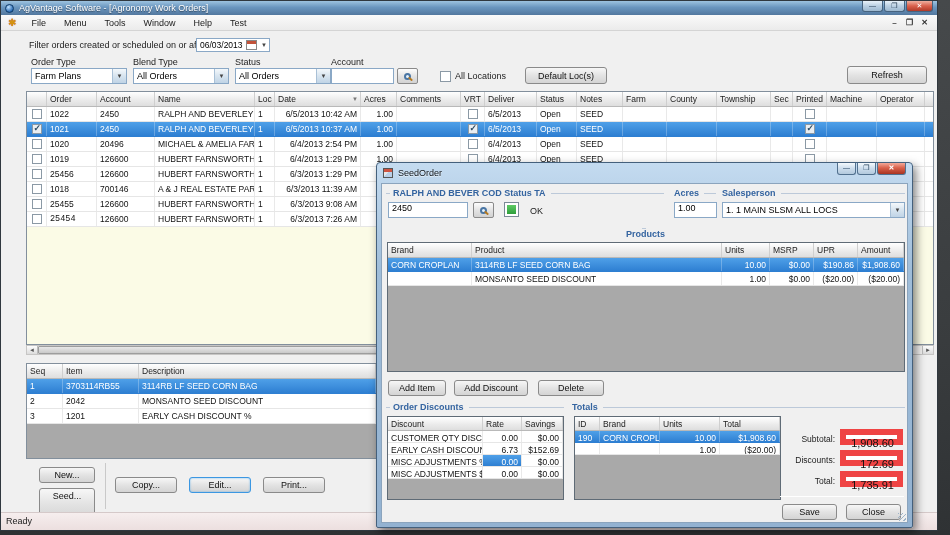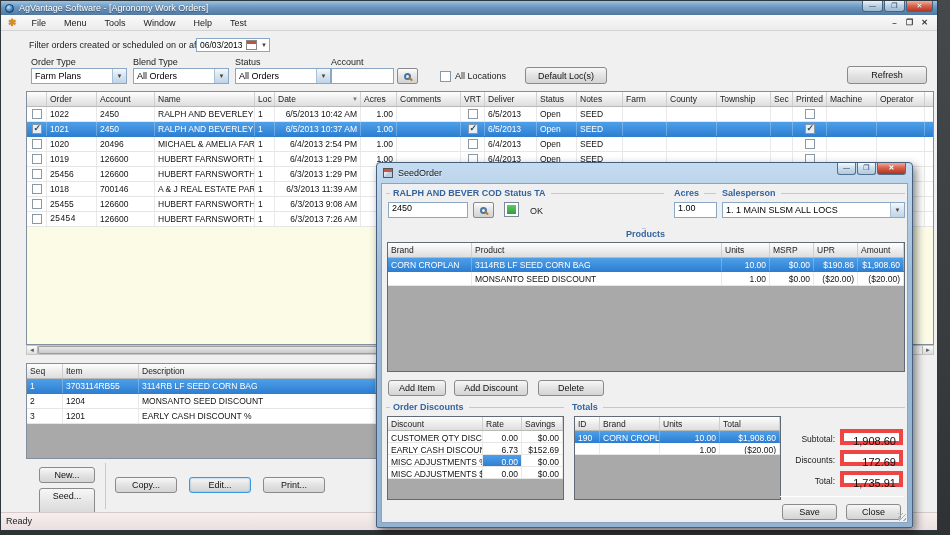--- a/index.html
+++ b/index.html
@@ -78,21 +78,21 @@
   .dlg-content { position:absolute; left:4px; right:4px; top:20px; bottom:4px; background:#f0f0f0; border:1px solid #8ba4bd; }
 
   .grp { position:absolute; display:flex; align-items:center; }
   .grp-label { font-size:9px; font-weight:bold; color:#3464a0; white-space:nowrap; }
   .grp-line { flex:1; height:1px; background:#bcc9d9; margin-left:5px; }
   .grp-tick { width:4px; height:1px; background:#bcc9d9; margin-right:3px; }
 
   .ok-ind { position:absolute; width:15px; height:15px; border:1px solid #7b8a97; background:#fff; padding:2px; }
   .ok-ind .fill { width:100%; height:100%; background:linear-gradient(180deg,#5ecb64,#2f9e3c); }
   .dlg-lab { position:absolute; font-size:9px; color:#222; }
-  .valbox { position:absolute; background:#fff; border:4px solid #ef4444; font-size:11px; text-align:right; padding:2px 3px 0 0; color:#111; }
+  .valbox { position:absolute; background:#fff; border:6px solid #ef4444; font-size:11px; text-align:right; padding:2px 3px 0 0; color:#111; }
   .sep { position:absolute; height:1px; background:#cdd5de; border-bottom:1px solid #fff; }
   .grip { position:absolute; right:1px; bottom:1px; width:8px; height:8px;
     background:repeating-linear-gradient(135deg,#9fb4c8 0 1px,transparent 1px 3px); }
 </style>
 </head>
 <body>
 
 <div class="desktop">
   <div class="win">
 
@@ -397,21 +397,21 @@
             <div class="gh-cell" style="width: 76px;">Item</div>
             <div class="gh-cell" style="width: 237px;">Description</div>
           </div>
           <div class="grid-row sel">
             <div class="g-cell" style="width: 36px;">1</div>
             <div class="g-cell" style="width: 76px;">3703114RB55</div>
             <div class="g-cell" style="width: 237px;">3114RB LF SEED CORN BAG</div>
           </div>
           <div class="grid-row">
             <div class="g-cell" style="width: 36px;">2</div>
-            <div class="g-cell" style="width: 76px;">1204</div>
+            <div class="g-cell" style="width: 76px;">2042</div>
             <div class="g-cell" style="width: 237px;">MONSANTO SEED DISCOUNT</div>
           </div>
           <div class="grid-row">
             <div class="g-cell" style="width: 36px;">3</div>
             <div class="g-cell" style="width: 76px;">1201</div>
             <div class="g-cell" style="width: 237px;">EARLY CASH DISCOUNT %</div>
           </div>
         </div>
 
       <div class="btn" style="left:38px; top:436px; width:56px; height:16px; padding-top:2px;">New...</div>

